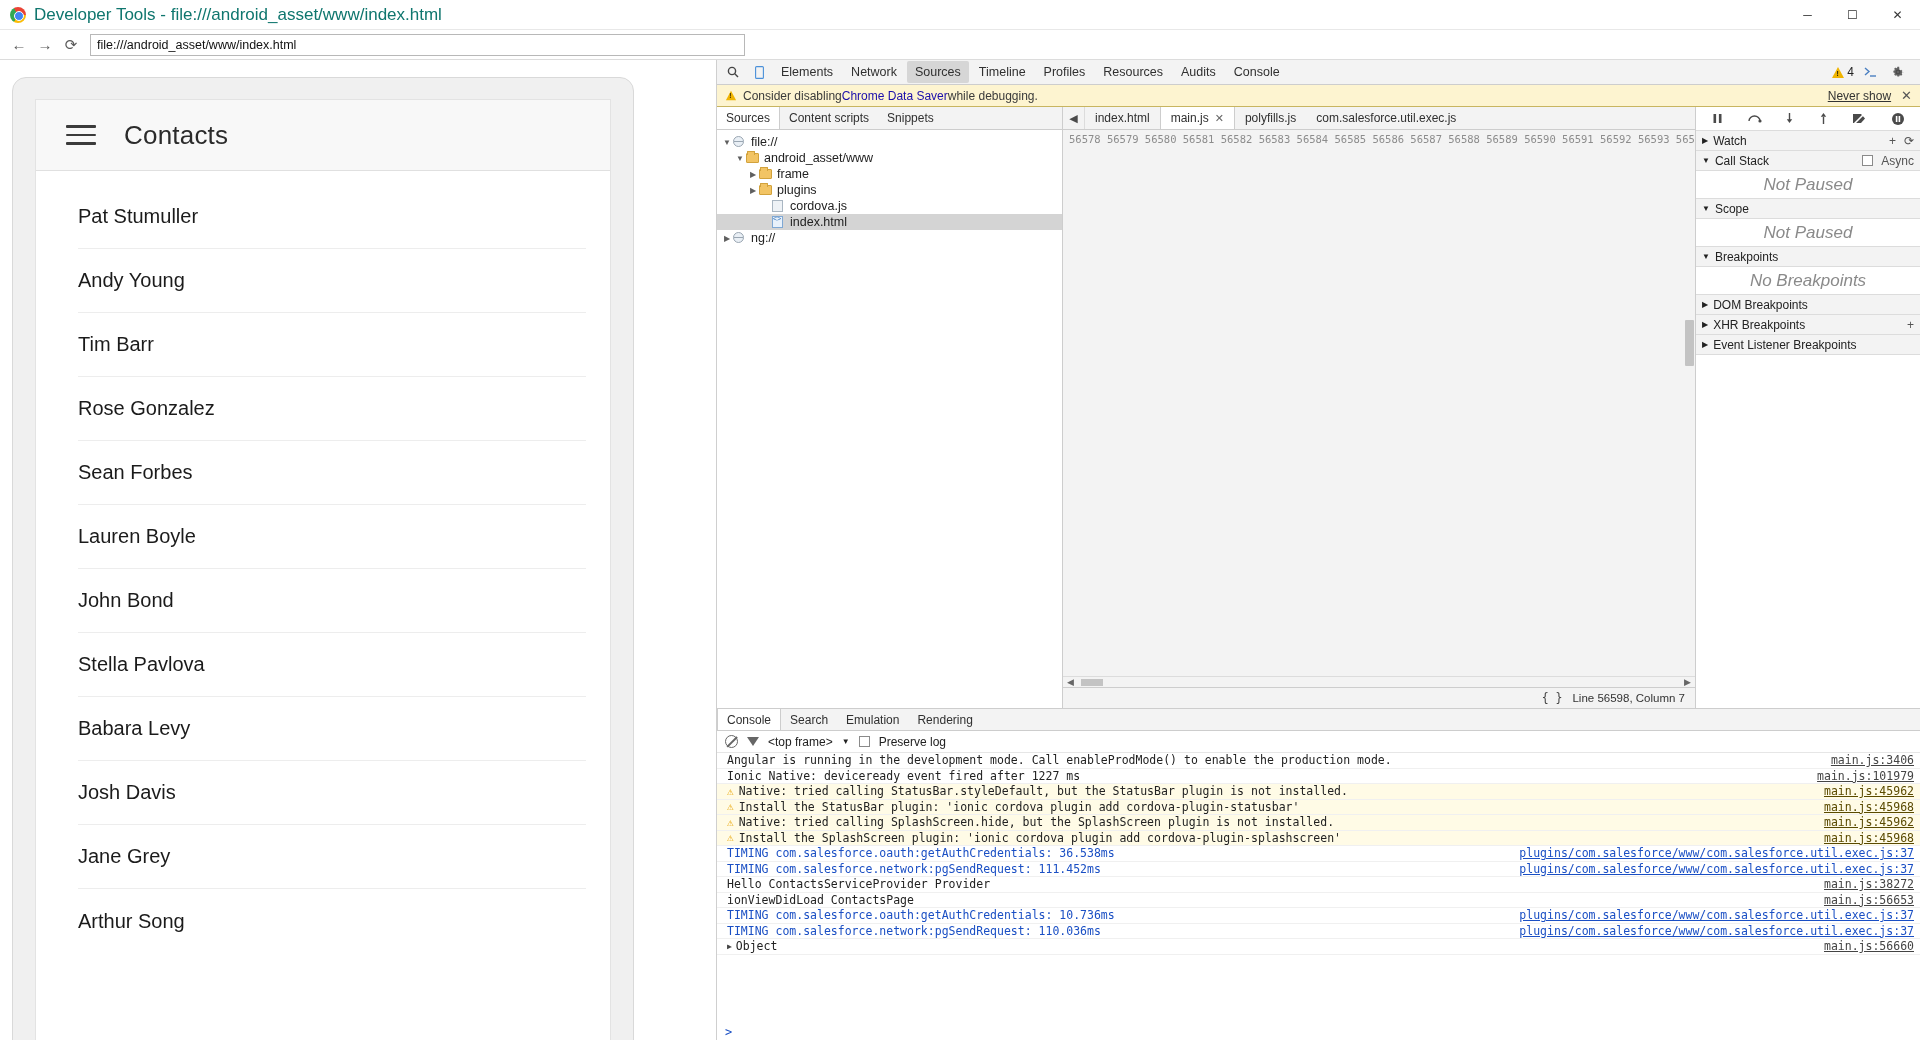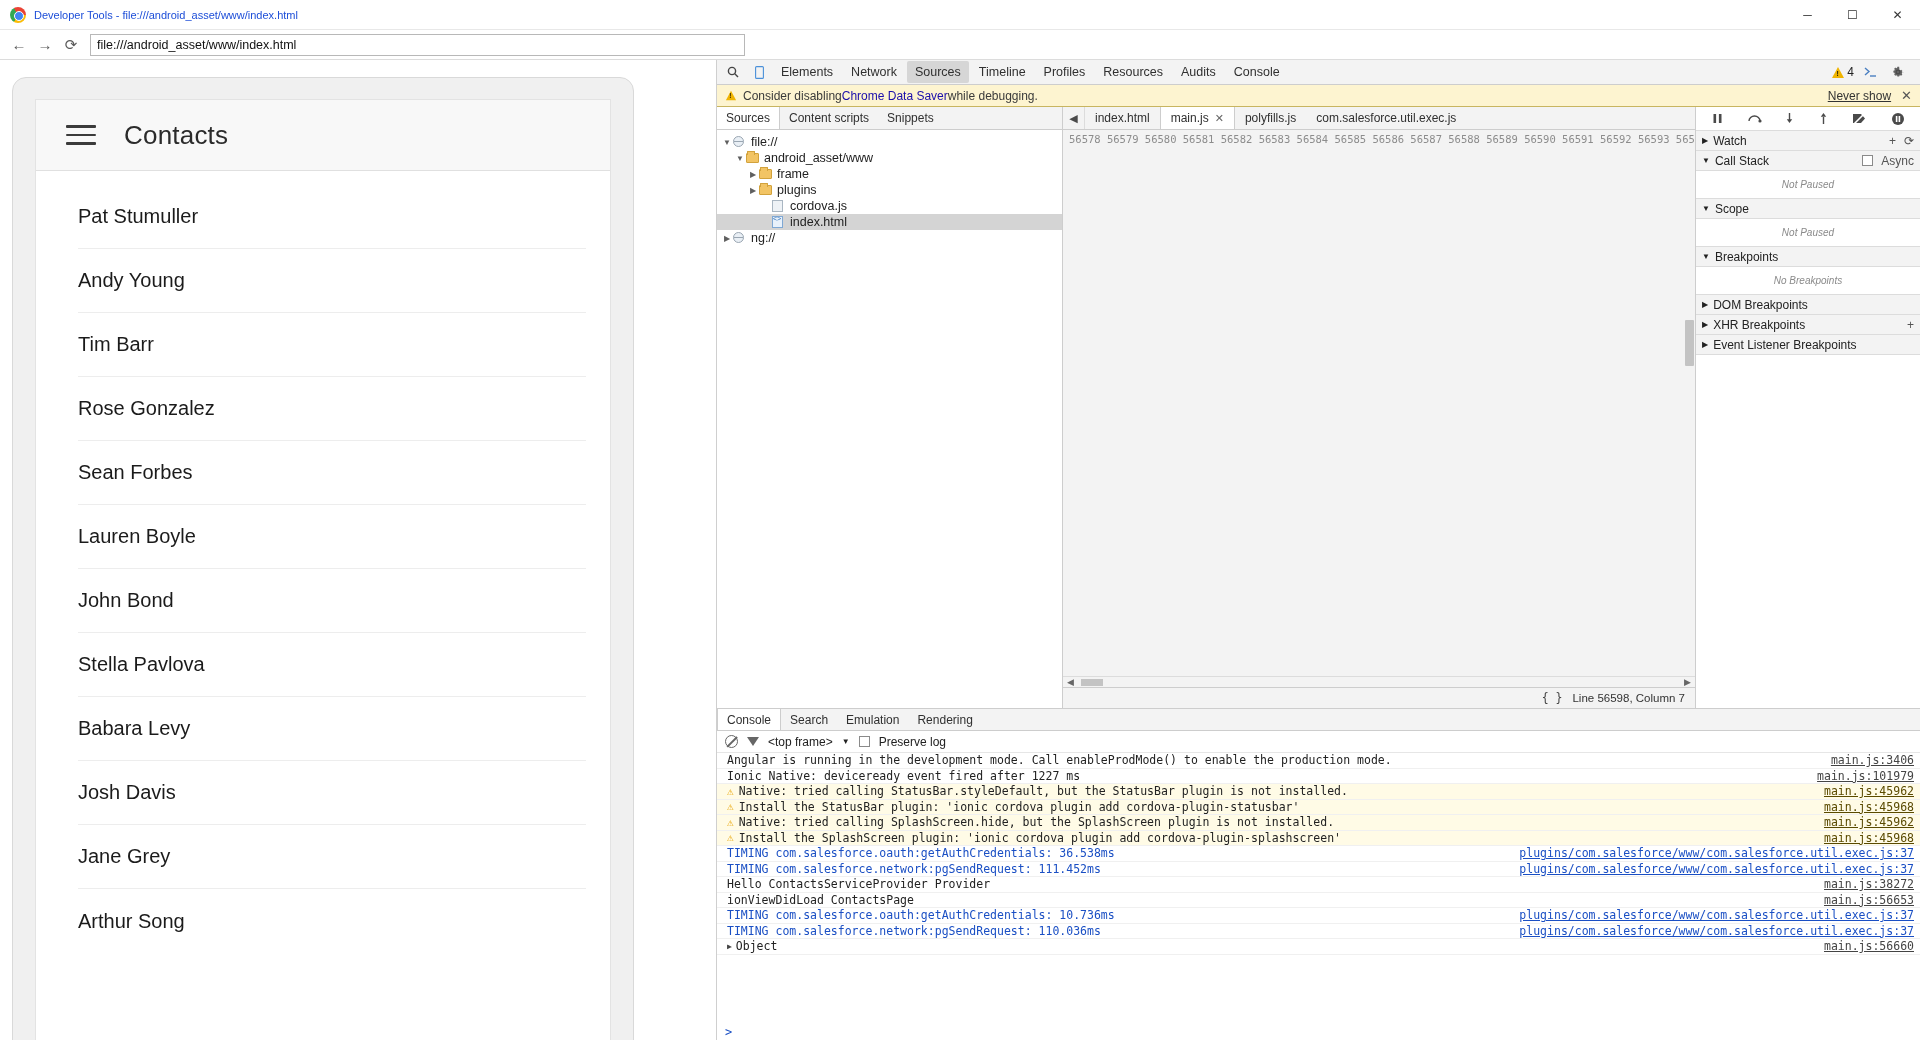--- a/index.html
+++ b/index.html
@@ -21,21 +21,21 @@
     border-radius: 50%;
     background:
       conic-gradient(from -30deg, #ea4335 0deg 120deg, #fbbc05 120deg 240deg, #34a853 240deg 360deg);
     position: relative; flex: none;
   }
   .chrome-logo::after {
     content: ""; position: absolute; left: 4px; top: 4px;
     width: 8px; height: 8px; border-radius: 50%;
     background: #4285f4; border: 1.5px solid #fff;
   }
-  .win-title { font-size: 11px; color: #1d4ed8; }
+  .win-title { font-size: 17px; color: #0f766e; }
   .win-controls { margin-left: auto; display: flex; height: 30px; }
   .win-btn {
     width: 45px; height: 30px; display: flex; align-items: center; justify-content: center;
     font-size: 12px; color: #333;
   }
 
   .nav-bar {
     height: 30px; background: #ffffff;
     display: flex; align-items: center; padding: 0 6px;
     border-bottom: 1px solid #dcdcdc;
@@ -205,21 +205,21 @@
     border-bottom: 1px solid #dcdcdc; flex: none; padding: 0 4px;
   }
   .dbg-btn { color: #4a4a4a; cursor: pointer; display: flex; align-items: center; }
   .section-head {
     height: 20px; display: flex; align-items: center; gap: 5px; padding: 0 6px;
     background: #f3f3f3; border-bottom: 1px solid #dcdcdc; font-size: 12px; color: #222; cursor: pointer;
   }
   .section-head .sp { margin-left: auto; display: flex; align-items: center; gap: 8px; color: #555; }
   .section-body {
     min-height: 28px; display: flex; align-items: center; justify-content: center;
-    font-size: 10px; font-style: italic; color: #8a8a8a; border-bottom: 1px solid #dcdcdc;
+    font-size: 17px; font-style: italic; color: #8a8a8a; border-bottom: 1px solid #dcdcdc;
     background: #fff;
   }
   .cbx { width: 11px; height: 11px; border: 1px solid #8a8a8a; background: #fff; display: inline-block; }
 
   
   .drawer { flex: 1; display: flex; flex-direction: column; background: #fff; border-top: 1px solid #cdcdcd; }
   .drawer-tabs {
     height: 22px; background: #f3f3f3; border-bottom: 1px solid #cdcdcd;
     display: flex; align-items: stretch; flex: none;
   }

